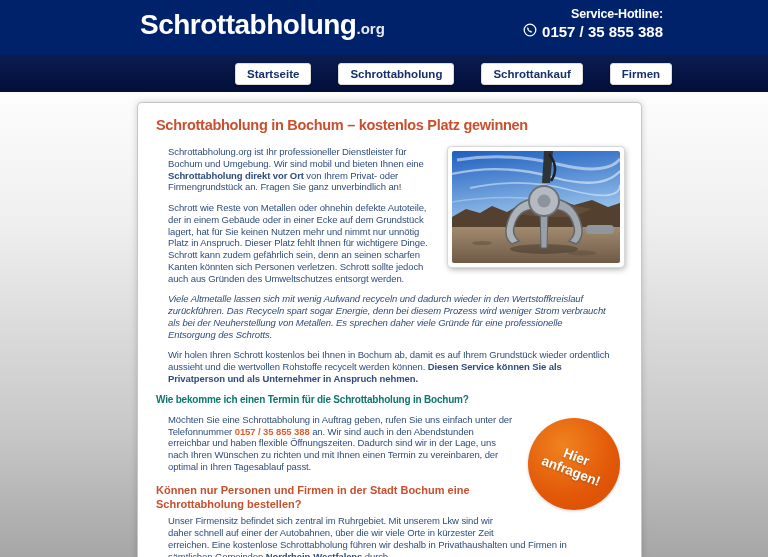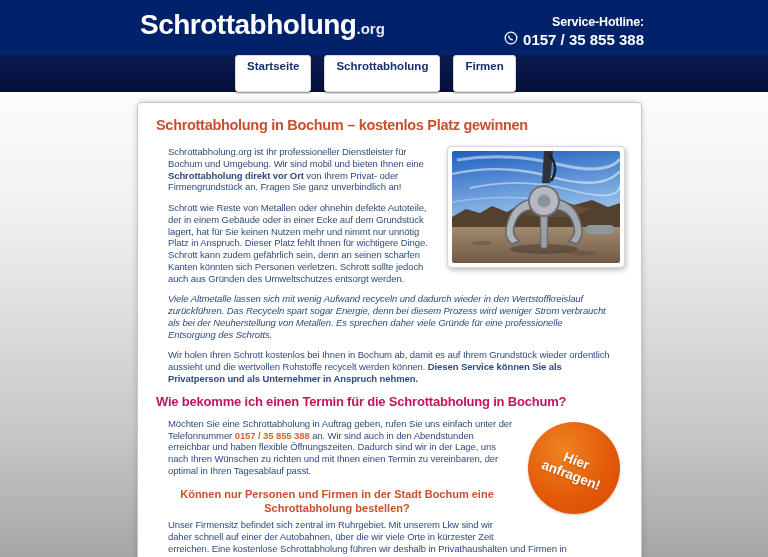--- a/index.html
+++ b/index.html
@@ -9,42 +9,42 @@
   .page {
     position:relative; width:768px; height:557px; overflow:hidden;
     background:linear-gradient(180deg,#fdfdfd 92px,#efefef 40%,#c7c7c7 78%,#a6a6a6 100%);
   }
 
   
   .header { position:absolute; top:0; left:0; width:768px; height:55px; background:#00226b; }
   .logo { position:absolute; left:140px; top:9px; color:#ffffff; cursor:pointer; white-space:nowrap; }
   .logo .main { font-size:28px; font-weight:bold; letter-spacing:-0.5px; }
   .logo .tld  { font-size:15px; font-weight:600; opacity:.9; }
-  .hotline { position:absolute; right:124px; top:7px; text-align:right; color:#ffffff;margin-top:8px; }
+  .hotline { position:absolute; right:105px; top:7px; text-align:right; color:#ffffff; }
   .hotline-label { font-size:12.5px; font-weight:600; letter-spacing:-0.2px; }
   .hotline-number { display:flex; align-items:center; justify-content:flex-end; gap:5px;
                     font-size:15px; font-weight:bold; margin-top:2px; cursor:pointer; }
 
   
   .nav { position:absolute; top:55px; left:0; width:768px; height:37px;
          background:linear-gradient(#0b1c50,#020f3a);
-         display:flex; padding-left:235px; gap:13px; }
+         display:flex; align-items:center; padding-left:235px; gap:27px; }
   .nav-btn { background:#ffffff; color:#16306b; font-weight:bold; font-size:11.5px;
              padding:4px 11px; border-radius:3px; border:1px solid #dcdcdc;
              box-shadow:0 1px 2px rgba(0,0,0,.5); cursor:pointer; white-space:nowrap; }
 
   
   .content { position:absolute; left:137px; top:102px; width:505px; height:524px;
              background:#ffffff; border:1px solid #c6c6c6; border-bottom:none;
              border-radius:5px 5px 0 0; box-shadow:0 0 7px rgba(0,0,0,.18);
              padding:14px 17px 0 18px; }
 
   h1.title { color:#c8502e; font-size:14.5px; font-weight:bold; letter-spacing:-0.3px; margin:0 0 13px; }
-  h2.title { color:#be185d; font-size:13px;   font-weight:bold; letter-spacing:-0.2px; margin:6px 0 9px; }
-  h3.title { color:#c8502e; font-size:11px;   font-weight:bold; line-height:1.3; margin:10px 0 4px;text-align:center; }
+  h2.title { color:#0f766e; font-size:10px;   font-weight:bold; letter-spacing:-0.2px; margin:6px 0 9px; }
+  h3.title { color:#c8502e; font-size:11px;   font-weight:bold; line-height:1.3; margin:10px 0 4px; }
 
   .content p { color:#2f4d7c; font-size:9.5px; line-height:1.24; letter-spacing:-0.1px; margin:0 12px 9px; }
   .b { font-weight:bold; }
   .phone-accent { color:#d9602f; font-weight:bold; }
 
   
   .img-frame { float:right; margin:1px 0 8px 11px; width:176px; height:120px;
                background:#ffffff; border:4px solid #ffffff; border-radius:3px;
                outline:1px solid #d8d8d8; box-shadow:1px 2px 6px rgba(0,0,0,.35); }
   .img-frame svg { display:block; border-radius:2px; }
@@ -78,20 +78,21 @@
           </svg>
         </span>
         <span>0157 / 35 855 388</span>
       </div>
     </div>
   </div>
 
   <div class="nav">
     <div class="nav-btn">Startseite</div>
     <div class="nav-btn">Schrottabholung</div>
+    <div class="nav-btn">Schrottankauf</div>
     <div class="nav-btn">Firmen</div>
   </div>
 
   <div class="content">
 
     <h1 class="title">Schrottabholung in Bochum – kostenlos Platz gewinnen</h1>
 
     <div>
       <div class="img-frame">
         <svg viewBox="0 0 168 112" width="168" height="112">

